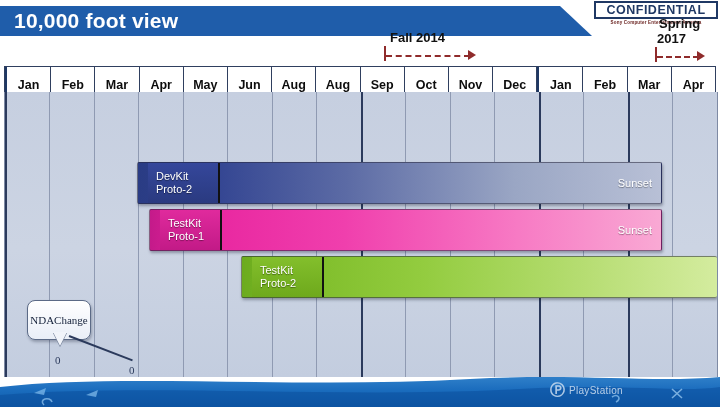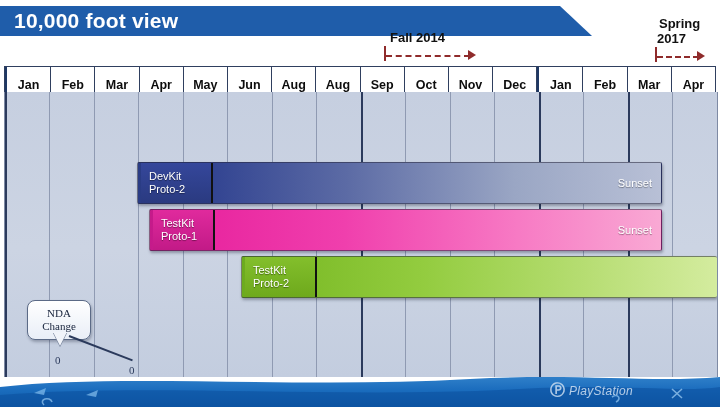--- a/index.html
+++ b/index.html
@@ -84,21 +84,21 @@
   .vline{ position:absolute; top:0; bottom:0; width:1px; background:#8f9ab2; }
   .vline.major{ width:2px; background:#2b3a5c; }
 
   
   .bar{
     position:absolute; height:42px; border:1px solid rgba(40,40,60,.55);
     box-sizing:border-box; border-radius:2px;
     box-shadow:1px 2px 3px rgba(20,25,45,.35);
   }
   .bar .head{
-    position:absolute; left:3px; top:0; bottom:0; box-sizing:border-box;
+    position:absolute; left:10px; top:0; bottom:0; box-sizing:border-box;
     display:flex; flex-direction:column; justify-content:center;
     padding-left:8px; border-right:2px solid #111;
   }
   .bar .head span{
     color:#ffffff; font-size:11px; line-height:13px; font-weight:normal;
     text-shadow:0 1px 1px rgba(0,0,0,.45); white-space:nowrap;
   }
   .bar .sunset{
     position:absolute; right:9px; top:50%; transform:translateY(-50%);
     color:#ffffff; font-size:11px; text-shadow:0 1px 1px rgba(0,0,0,.4);text-align:right;
@@ -124,21 +124,21 @@
   #bar-testkit2 .head{ width:72px;
     background:linear-gradient(180deg,#83bf2c 0%,#6ea91c 100%);
   }
 
   
   #nda-callout{
     position:absolute; left:22px; top:208px; width:62px; height:38px;
     background:linear-gradient(180deg,#ffffff 0%,#e9eef7 100%);
     border:1px solid #5b6a86; border-radius:8px;
     box-shadow:1px 2px 3px rgba(20,25,45,.3);
-    display:flex; flex-direction:column; justify-content:center; align-items:center;
+    display:flex; flex-direction:row; justify-content:center; align-items:center;
   }
   #nda-callout span{ font-family:"Liberation Serif", serif; font-size:11px; color:#15213a; line-height:13px; }
   #nda-tail{
     position:absolute; left:48px; top:240px; width:0;height:0;
     border-left:7px solid transparent; border-right:7px solid transparent;
     border-top:14px solid #f1f4fa;
     filter:drop-shadow(0 1px 0 #5b6a86);
   }
   #nda-line{
     position:absolute; left:64px; top:243px; width:68px; height:2px;
@@ -152,32 +152,36 @@
   
   #footer{
     position:absolute; left:0; bottom:0; width:720px; height:36px; overflow:hidden;
   }
   #footer svg{ display:block; }
   #ps-logo{
     position:absolute; left:550px; bottom:7px; display:flex; align-items:center; gap:4px;
     opacity:.82;
   }
   #ps-logo .mark{ color:#cfe0f2; font-size:15px; font-weight:bold; font-family:"Liberation Serif", serif; }
-  #ps-logo .wordmark{ color:#d8e6f5; font-size:12px; letter-spacing:0.3px; font-style:italic; }
+  #ps-logo .wordmark{ color:#d8e6f5; font-size:10px; letter-spacing:0.3px; }
   .zero{ position:absolute; color:#2b3a5c; font-size:11px; font-family:"Liberation Serif", serif; }
 </style>
 </head>
 <body>
 
 <div id="slide">
 
   <div id="title-banner">
     <div id="title-text">10,000 foot view</div>
   </div>
 
+  <div id="confidential">
+    <span id="conf-main">CONFIDENTIAL</span>
+    <span id="conf-sub">Sony Computer Entertainment America</span>
+  </div>
 
   <div class="period" id="period-fall">
     <div class="period-label">Fall 2014</div>
     <div class="period-tick"></div>
     <div class="period-arrow"></div>
     <div class="period-head"></div>
   </div>
   <div class="period" id="period-spring">
     <div class="period-label">Spring</div>
     <div class="period-label" style="left:2px; top:1px;">2017</div>

